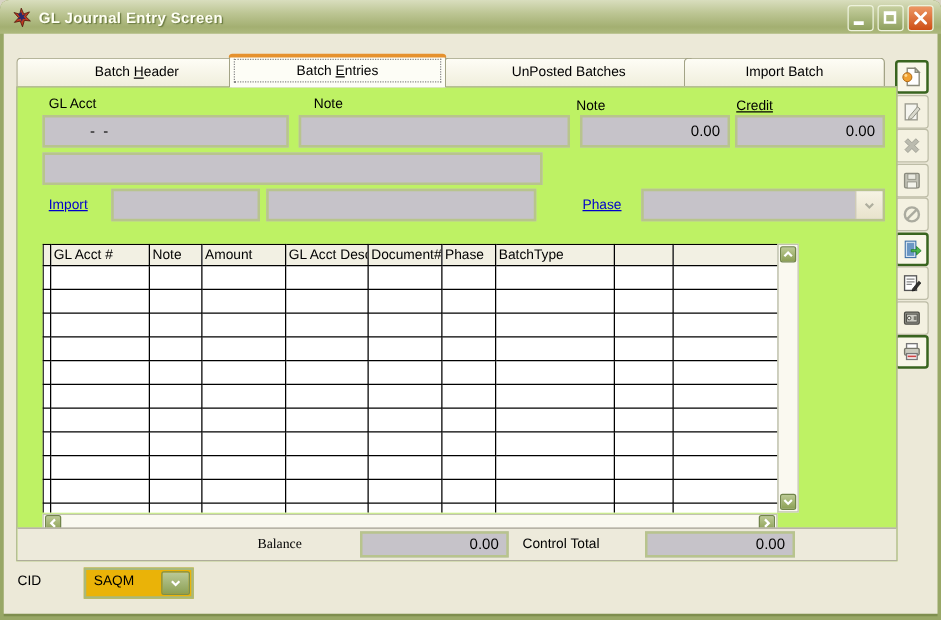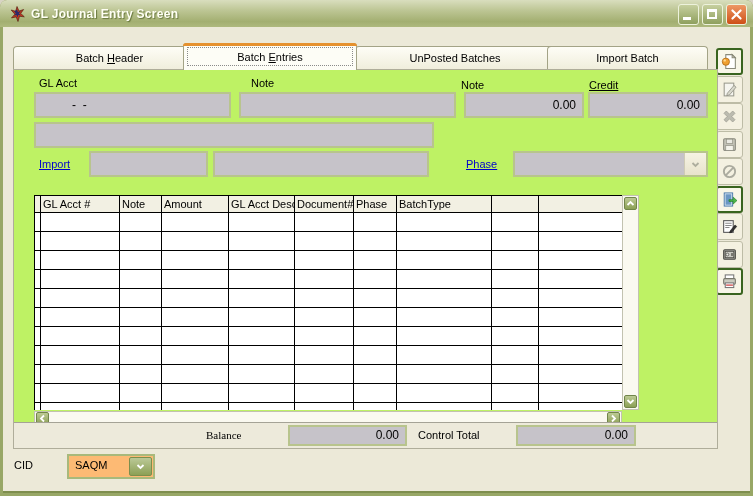--- a/index.html
+++ b/index.html
@@ -36,21 +36,21 @@
          font-size:12px;color:#000;}
   .field .val{display:block;line-height:22px;white-space:pre;}
   .val.right{text-align:right;padding-right:6px;}
   .val.left{padding-left:36px;}
   .link{position:absolute;font-size:11px;color:#0000CC;text-decoration:underline;cursor:pointer;}
   
   .dd-btn{position:absolute;right:0;top:0;bottom:0;width:21px;
           background:linear-gradient(#F6F3E4,#E8E3CC);border-left:1px solid #CFCBB6;
           display:flex;align-items:center;justify-content:center;}
   .dd-btn.green{background:linear-gradient(#BBC997,#8CA055);border:1px solid #7C8F4D;border-radius:2px;margin:1px;}
-  .cid-dd{position:absolute;left:67px;top:454px;width:88px;height:25px;background:#fdba74;
+  .cid-dd{position:absolute;left:67px;top:454px;width:88px;height:25px;background:#eab308;
           border:2px solid #A8B97B;box-sizing:border-box;font-size:11px;}
   .cid-dd .val{display:block;line-height:19px;padding-left:6px;}
   
   .grid-wrap{position:absolute;left:20px;top:125px;width:588px;height:215px;overflow:hidden;background:#fff;}
   table.grid{border-collapse:collapse;table-layout:fixed;width:588px;background:#fff;}
   table.grid th{background:#F2F0E3;font-weight:normal;height:16px;}
   table.grid th,table.grid td{border:1px solid #000;font-size:11px;text-align:left;
           padding:0 2px;overflow:hidden;white-space:nowrap;}
   table.grid td{height:18px;background:#fff;}
   

